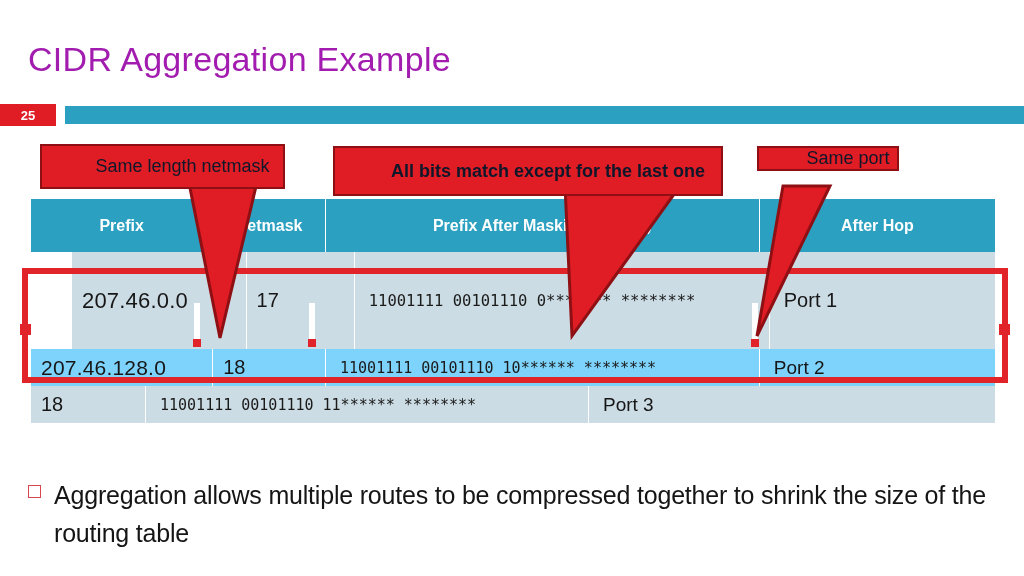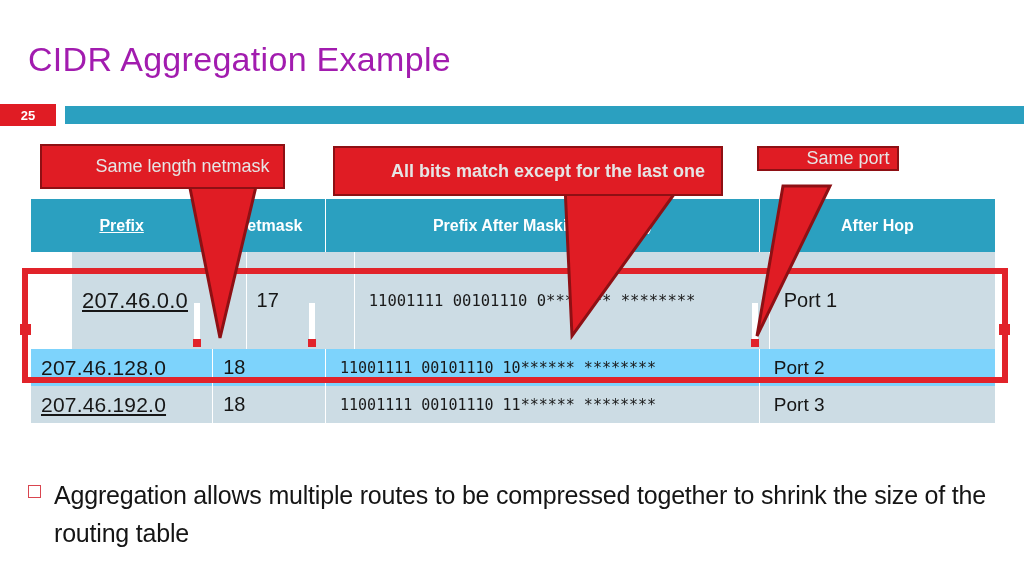--- a/index.html
+++ b/index.html
@@ -76,21 +76,21 @@
   }
   .thead .cell {
     display: flex;
     align-items: center;
     justify-content: center;
     box-sizing: border-box;
     border-right: 1px solid #ffffff;
   }
   .thead .cell:last-child { border-right: none; }
 
-  .col-prefix   { width: 186px; text-decoration: underline; }
+  .col-prefix   { width: 186px; }
   .col-netmask  { width: 115px; }
   .col-binary   { width: 443px; }
   .col-nexthop  { width: 240px; }
 
   .trow {
     display: flex;
     align-items: center;
     box-sizing: border-box;
   }
   .trow .cell {
@@ -166,21 +166,21 @@
     width: 6px;
     height: 36px;
     background: #ffffff;
   }
 
   
   .callout {
     position: absolute;
     background: #e01c24;
     border: 2px solid #8e1014;
-    color: #e5e5e5;
+    color: #0f172a;
     font-size: 18px;
     display: flex;
     align-items: center;
     justify-content: center;
     box-sizing: border-box;
     z-index: 5;
     padding-left: 40px;
   }
   .callout-tail {
     position: absolute;
@@ -240,21 +240,20 @@
   </div>
 
   <div class="trow row2">
     <div class="cell col-prefix  c-prefix">207.46.128.0</div>
     <div class="cell col-netmask c-netmask">18</div>
     <div class="cell col-binary  c-binary">11001111 00101110 10****** ********</div>
     <div class="cell col-nexthop c-nexthop">Port 2</div>
   </div>
 
   <div class="trow row3">
-    <div class="cell col-prefix  c-prefix">207.46.192.0</div>
     <div class="cell col-netmask c-netmask">18</div>
     <div class="cell col-binary  c-binary">11001111 00101110 11****** ********</div>
     <div class="cell col-nexthop c-nexthop">Port 3</div>
   </div>
 </div>
 
 <div class="col-tick" style="left:194px; top:303px;"></div>
 <div class="col-handle" style="left:193px; top:339px;"></div>
 <div class="col-tick" style="left:309px; top:303px;"></div>
 <div class="col-handle" style="left:308px; top:339px;"></div>

